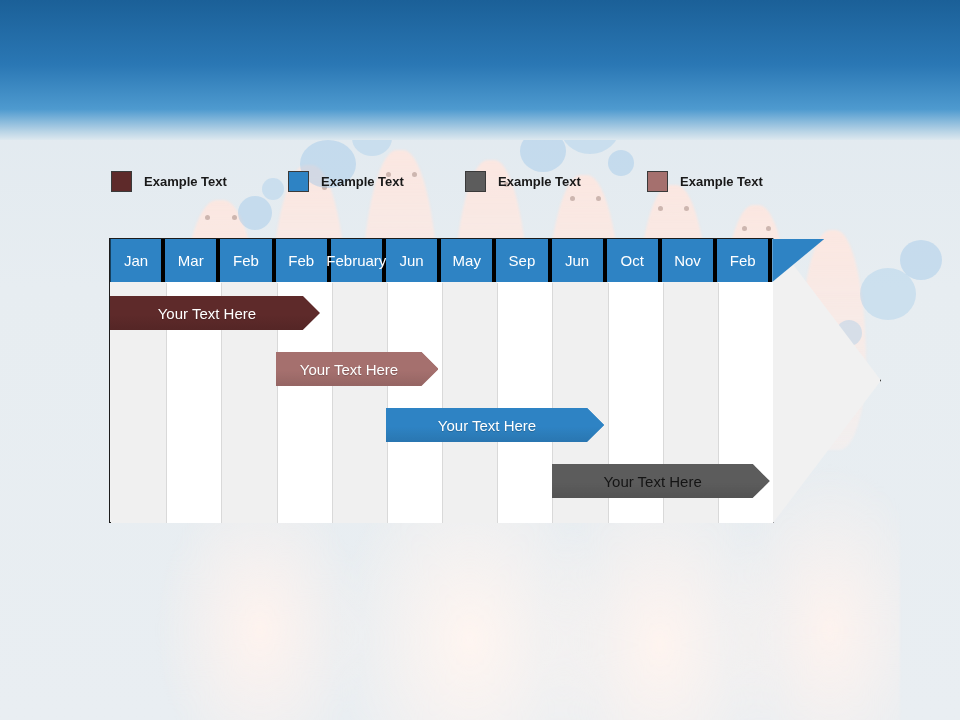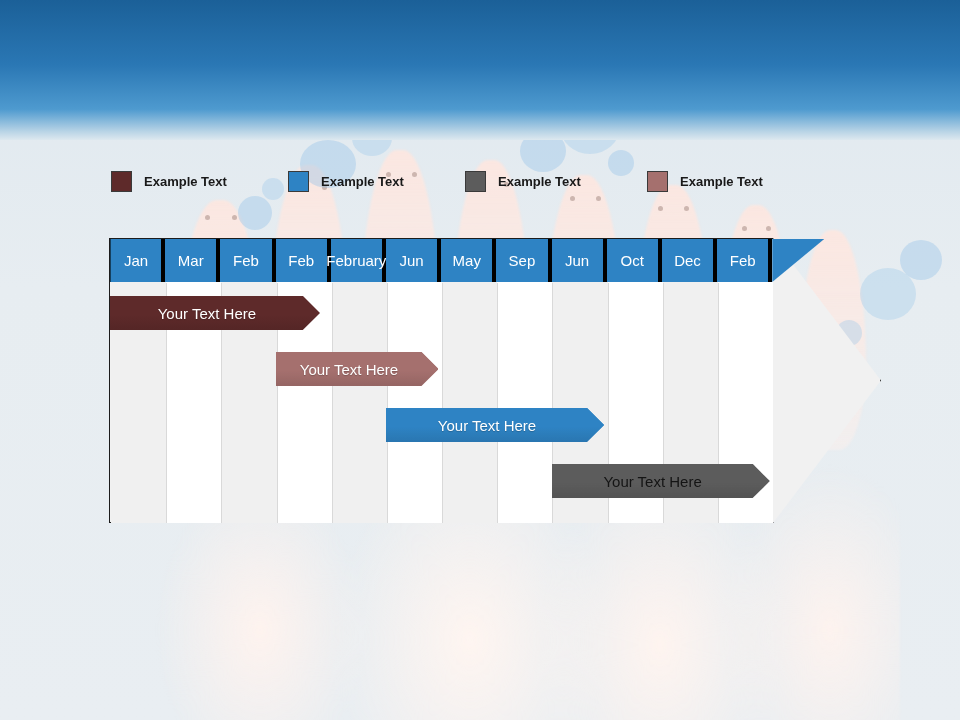--- a/index.html
+++ b/index.html
@@ -197,21 +197,21 @@
         <div class="head-cell">Jan</div>
         <div class="head-cell">Mar</div>
         <div class="head-cell">Feb</div>
         <div class="head-cell">Feb</div>
         <div class="head-cell">February</div>
         <div class="head-cell">Jun</div>
         <div class="head-cell">May</div>
         <div class="head-cell">Sep</div>
         <div class="head-cell">Jun</div>
         <div class="head-cell">Oct</div>
-        <div class="head-cell">Dec</div>
+        <div class="head-cell">Nov</div>
         <div class="head-cell">Feb</div>
         <div class="head-taper"></div>
       </div>
     <div id="bars-layer">
         <div class="bar light-text" style="left: 1px; top: 58px; width: 209.76px; background: linear-gradient(rgb(94, 42, 42) 0%, rgb(94, 42, 42) 55%, rgba(0, 0, 0, 0.1) 100%), rgb(94, 42, 42);">
           <span class="bar-label">Your  Text Here</span>
         </div>
         <div class="bar light-text" style="left: 166.6px; top: 114px; width: 162.84px; background: linear-gradient(rgb(165, 112, 110) 0%, rgb(165, 112, 110) 55%, rgba(0, 0, 0, 0.1) 100%), rgb(165, 112, 110);">
           <span class="bar-label">Your  Text Here</span>
         </div>

